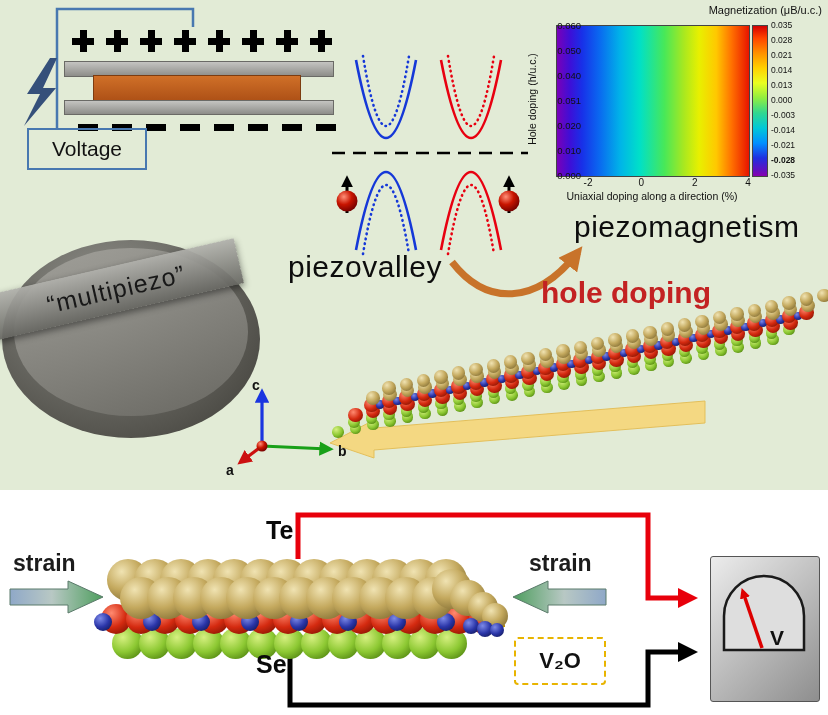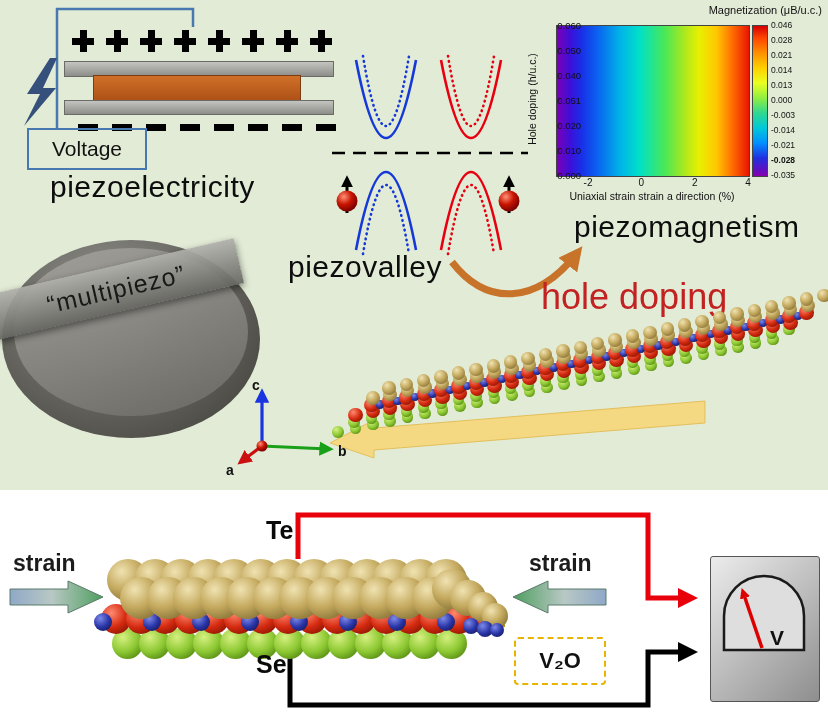--- a/index.html
+++ b/index.html
@@ -150,48 +150,47 @@
         <div class="minus"></div>
         <div class="minus"></div>
         <div class="minus"></div>
         <div class="minus"></div>
         <div class="minus"></div>
       </div>
     <div class="voltage-box">
       <span>Voltage</span>
     </div>
 
-    <div class="lbl big" style="left:50px;top:170px;">piezoelectricity</div>
     <div class="lbl big" style="left:574px;top:210px;">piezomagnetism</div>
     <div class="lbl big" style="left:288px;top:250px;">piezovalley</div>
-    <div class="lbl" style="left:541px;top:276px;font-size:36px;font-weight:400;color:#c32222;">hole doping</div>
+    <div class="lbl" style="left:541px;top:276px;font-size:30px;font-weight:700;color:#c32222;">hole doping</div>
 
     <div class="heatmap">
       <div class="hm-title">Magnetization (μB/u.c.)</div>
       <div class="hm-plot"></div>
       <div class="hm-ylabel">Hole doping (h/u.c.)</div>
       <div class="hm-yticks">
           <div class="ytick" style="top: -5px;">0.060</div>
           <div class="ytick" style="top: 20px;">0.050</div>
           <div class="ytick" style="top: 45px;">0.040</div>
           <div class="ytick" style="top: 70px;">0.051</div>
           <div class="ytick" style="top: 95px;">0.020</div>
           <div class="ytick" style="top: 120px;">0.010</div>
           <div class="ytick" style="top: 145px;">0.000</div>
         </div>
       <div class="hm-xticks">
           <div class="xtick" style="left: 16.6667%;">-2</div>
           <div class="xtick" style="left: 44.4444%;">0</div>
           <div class="xtick" style="left: 72.2222%;">2</div>
           <div class="xtick" style="left: 100%;">4</div>
         </div>
-      <div class="hm-xlabel">Uniaxial strain strain a direction (%)</div>
+      <div class="hm-xlabel">Uniaxial doping along a direction (%)</div>
       <div class="hm-cbar"></div>
       <div class="hm-cbticks">
-          <div class="cbtick" style="top: -5px;">0.046</div>
+          <div class="cbtick" style="top: -5px;">0.035</div>
           <div class="cbtick" style="top: 10px;">0.028</div>
           <div class="cbtick" style="top: 25px;">0.021</div>
           <div class="cbtick" style="top: 40px;">0.014</div>
           <div class="cbtick" style="top: 55px;">0.013</div>
           <div class="cbtick" style="top: 70px;">0.000</div>
           <div class="cbtick" style="top: 85px;">-0.003</div>
           <div class="cbtick" style="top: 100px;">-0.014</div>
           <div class="cbtick" style="top: 115px;">-0.021</div>
           <div class="cbtick" style="top: 130px; font-weight: bold;">-0.028</div>
           <div class="cbtick" style="top: 145px;">-0.035</div>

